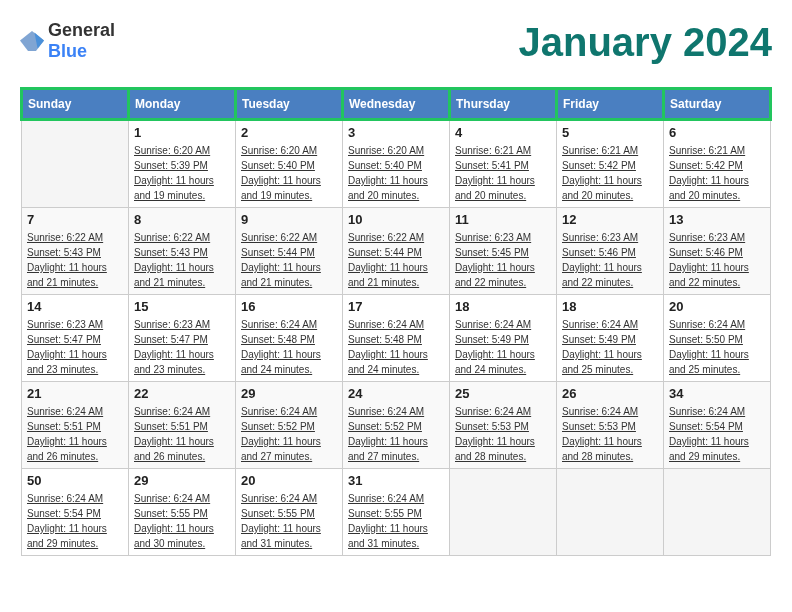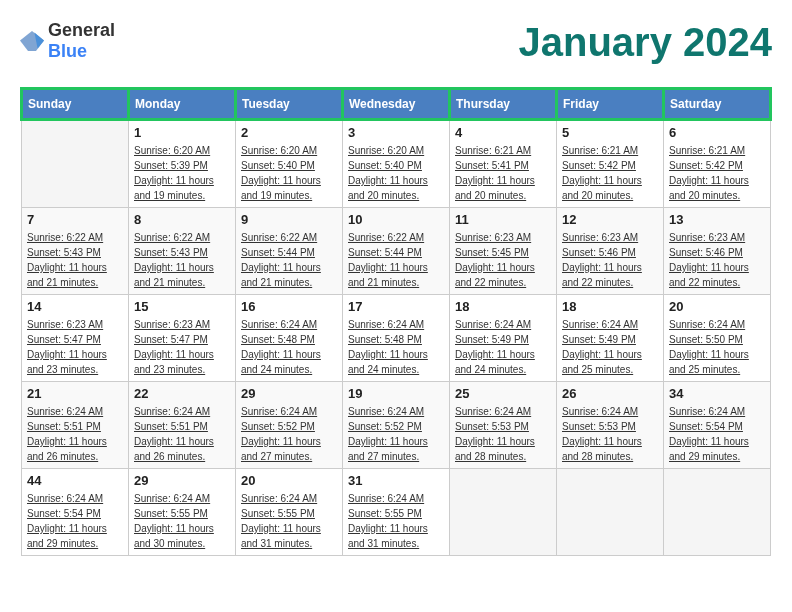--- a/index.html
+++ b/index.html
@@ -206,39 +206,39 @@
         </td>
         <td>
           <div class="day-number">22</div>
           <div class="day-info">Sunrise: 6:24 AM<br>Sunset: 5:51 PM<br>Daylight: 11 hours and 26 minutes.</div>
         </td>
         <td>
           <div class="day-number">29</div>
           <div class="day-info">Sunrise: 6:24 AM<br>Sunset: 5:52 PM<br>Daylight: 11 hours and 27 minutes.</div>
         </td>
         <td>
-          <div class="day-number">19</div>
+          <div class="day-number">24</div>
           <div class="day-info">Sunrise: 6:24 AM<br>Sunset: 5:52 PM<br>Daylight: 11 hours and 27 minutes.</div>
         </td>
         <td>
           <div class="day-number">25</div>
           <div class="day-info">Sunrise: 6:24 AM<br>Sunset: 5:53 PM<br>Daylight: 11 hours and 28 minutes.</div>
         </td>
         <td>
           <div class="day-number">26</div>
           <div class="day-info">Sunrise: 6:24 AM<br>Sunset: 5:53 PM<br>Daylight: 11 hours and 28 minutes.</div>
         </td>
         <td>
           <div class="day-number">34</div>
           <div class="day-info">Sunrise: 6:24 AM<br>Sunset: 5:54 PM<br>Daylight: 11 hours and 29 minutes.</div>
         </td>
       </tr>
       <tr>
         <td>
-          <div class="day-number">44</div>
+          <div class="day-number">50</div>
           <div class="day-info">Sunrise: 6:24 AM<br>Sunset: 5:54 PM<br>Daylight: 11 hours and 29 minutes.</div>
         </td>
         <td>
           <div class="day-number">29</div>
           <div class="day-info">Sunrise: 6:24 AM<br>Sunset: 5:55 PM<br>Daylight: 11 hours and 30 minutes.</div>
         </td>
         <td>
           <div class="day-number">20</div>
           <div class="day-info">Sunrise: 6:24 AM<br>Sunset: 5:55 PM<br>Daylight: 11 hours and 31 minutes.</div>
         </td>

